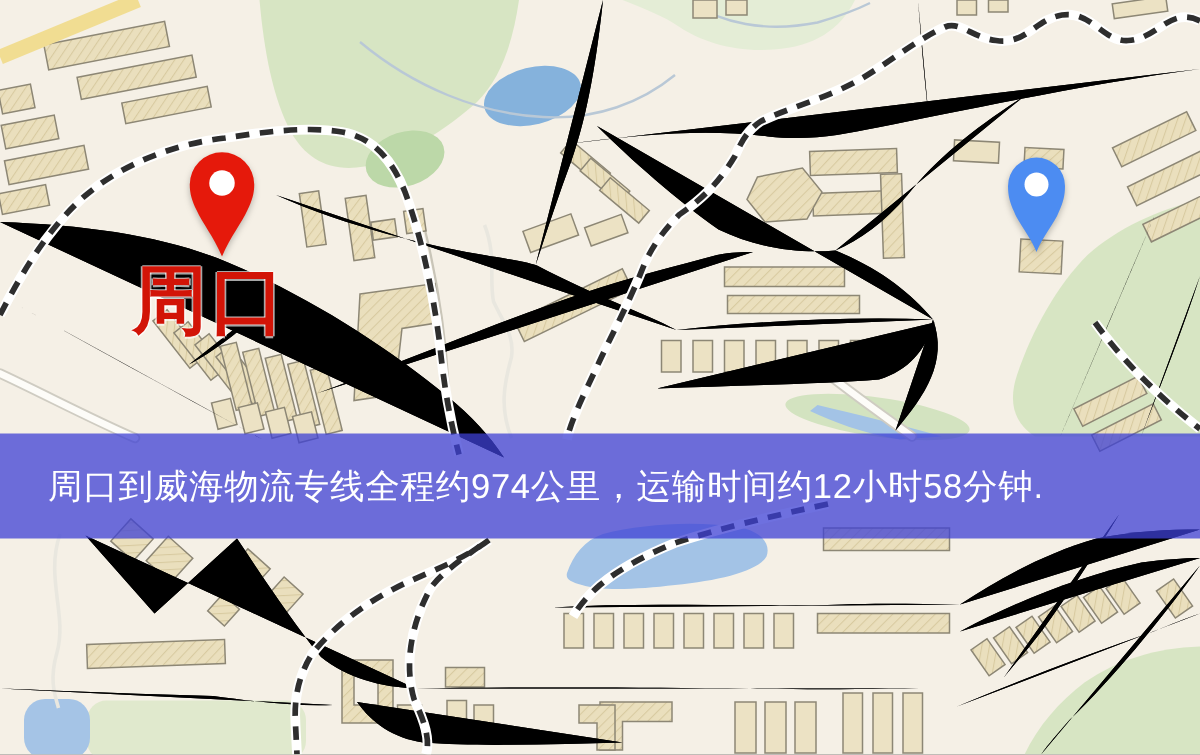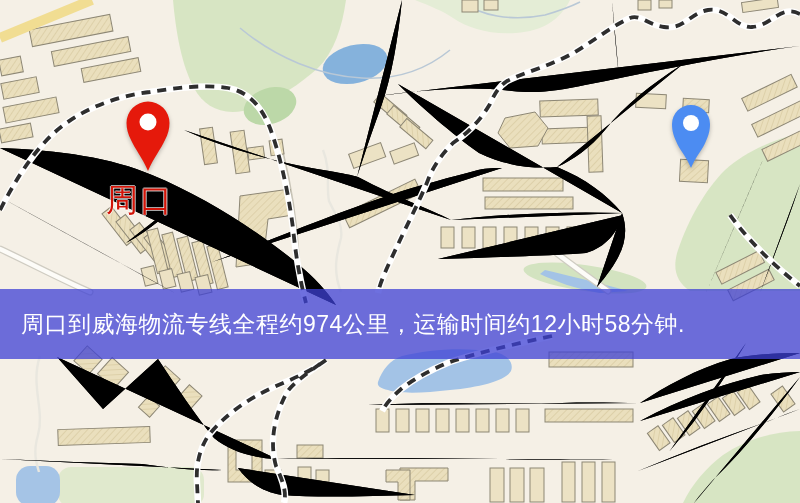--- a/index.html
+++ b/index.html
@@ -11,24 +11,24 @@
   .wf{fill:none;stroke:#fdfcf8;stroke-width:4.5;stroke-linecap:round;}
   .railC{fill:none;stroke:#ffffff;stroke-width:6.5;stroke-linecap:butt;}
   .railD{fill:none;stroke:#2e2e2e;stroke-width:3.8;stroke-dasharray:9 7;}
   .bld{fill:url(#bpat);stroke:#8d8775;stroke-width:1;}
   .bld2{fill:#ece2c4;stroke:#8d8775;stroke-width:1;}
   .stream{fill:none;stroke:#b9c8d6;stroke-width:1.6;}
   .stream2{fill:none;stroke:#c9c5b8;stroke-width:1.5;}
   .stream3{fill:none;stroke:#e9e7df;stroke-width:2.4;}
   
   .banner{position:absolute;left:0;top:289px;width:800px;height:70px;
-          display:flex;align-items:center;box-sizing:border-box;padding-left:21px;}
+          display:flex;align-items:center;box-sizing:border-box;padding-left:32px;}
   .banner span{color:#fff;font-size:23px;letter-spacing:.5px;white-space:nowrap;}
   .pin{position:absolute;filter:drop-shadow(0 2px 2px rgba(0,0,0,.25));}
-  .pin-label{position:absolute;transform:translate(-50%,-50%);font-weight:400;font-size:32px;
+  .pin-label{position:absolute;transform:translate(-50%,-50%);font-weight:700;font-size:50px;
              letter-spacing:2px;white-space:nowrap;
              text-shadow:0 1px 0 rgba(255,255,255,.65),0 -1px 0 rgba(255,255,255,.65),
                          1px 0 0 rgba(255,255,255,.65),-1px 0 0 rgba(255,255,255,.65);}
 </style>
 </head>
 <body>
 
 <div class="stage">
 
 <svg class="map" width="800" height="503" viewBox="0 0 800 503" xmlns="http://www.w3.org/2000/svg">

